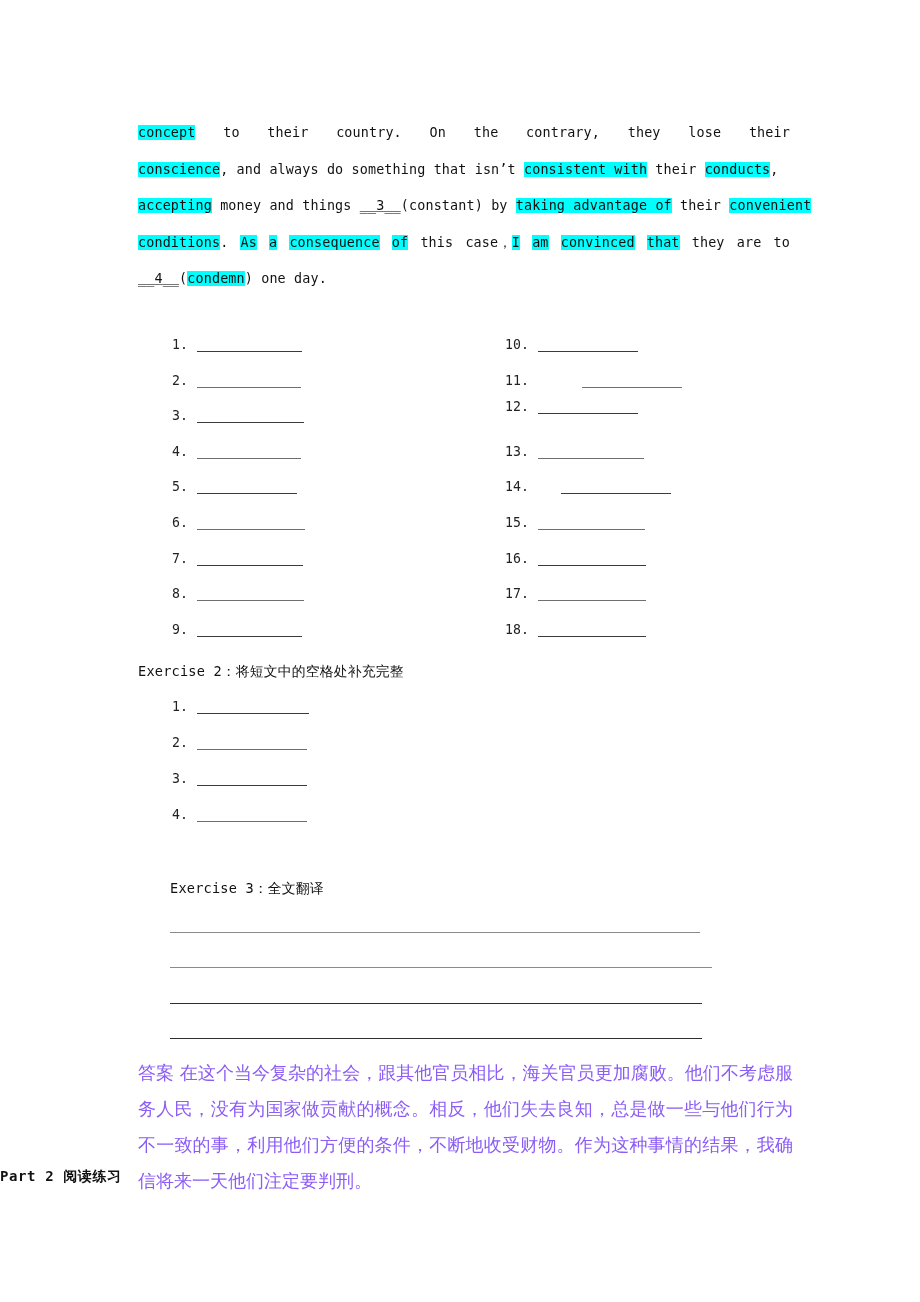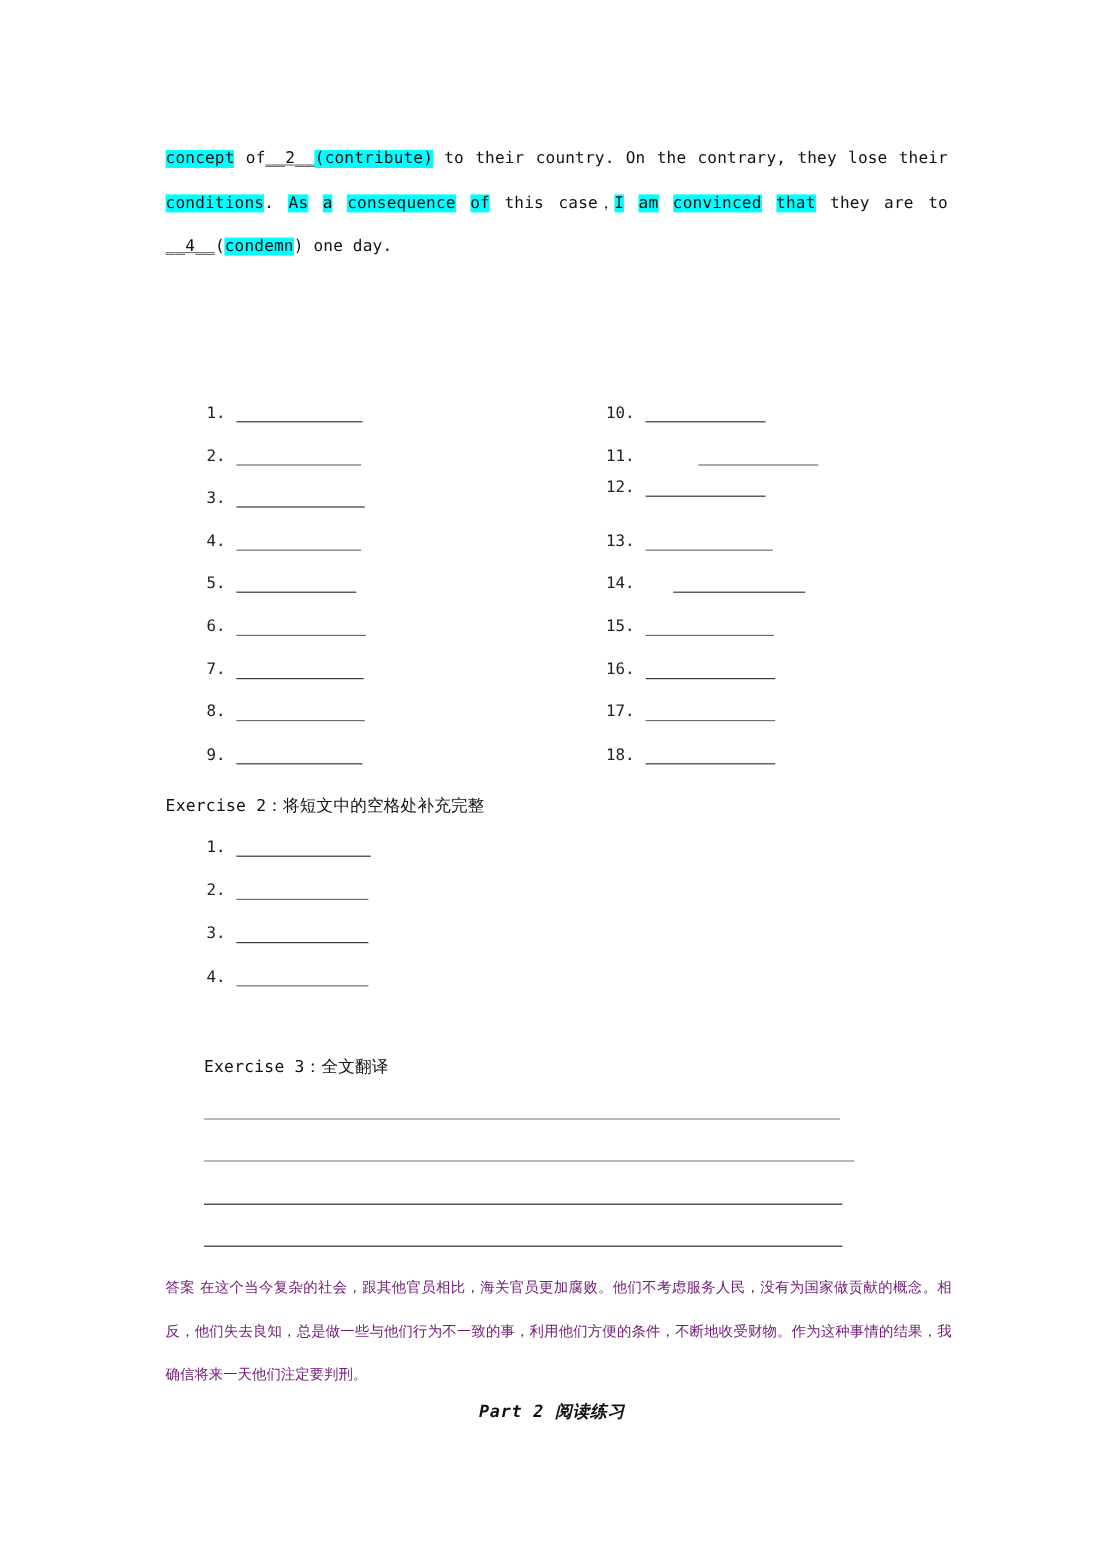--- a/index.html
+++ b/index.html
@@ -114,67 +114,67 @@
   }
   .rule.soft { border-bottom-color: #8a8a8a; }
 
   
   .cn-answer {
     position: absolute;
     left: 138px;
     top: 1055px;
     width: 655px;
     font-family: "DejaVu Sans", "Liberation Sans", sans-serif;
-    font-size: 12px;
+    font-size: 18px;
     line-height: 36px;
-    color: #701a75;
+    color: #8b5cf6;
     text-align: justify;
   }
   .cn-answer .lbl {
     font-family: "DejaVu Sans", "Liberation Sans", sans-serif;
   }
 
   
   .part-head {
     position: absolute;
     left: 0;
     top: 1168px;
     width: 920px;
-    text-align: center;
+    text-align: left;
     font-family: "DejaVu Sans Mono", "Liberation Mono", monospace;
     font-size: 14px;
     font-weight: bold;
     color: #111;
     letter-spacing: 0.6px;
-    font-style: italic;
   }
   .part-head .cn {
     font-family: "DejaVu Sans", "Liberation Sans", sans-serif;
     font-weight: bold;
   }
 </style>
 </head>
 <body>
 
 <div class="page">
 
   <div class="cloze" id="cloze-host">
       <span class="ln just">
         <span><span class="hl">concept</span></span>
-        <span><span>of</span><span class="blankmark">__2__</span><span class="hl">(contribute)</span></span>
         <span><span>to</span></span>
         <span><span>their</span></span>
         <span><span>country.</span></span>
         <span><span>On</span></span>
         <span><span>the</span></span>
         <span><span>contrary,</span></span>
         <span><span>they</span></span>
         <span><span>lose</span></span>
         <span><span>their</span></span>
       </span>
+      <span class="ln"><span class="hl">conscience</span><span>, and always do something that isn’t </span><span class="hl">consistent with</span><span> their </span><span class="hl">conducts</span><span>,</span></span>
+      <span class="ln"><span class="hl">accepting</span><span> money and things </span><span class="blankmark">__3__</span><span>(constant) by </span><span class="hl">taking advantage of</span><span> their </span><span class="hl">convenient</span></span>
       <span class="ln just">
         <span><span class="hl">conditions</span><span>.</span></span>
         <span><span class="hl">As</span></span>
         <span><span class="hl">a</span></span>
         <span><span class="hl">consequence</span></span>
         <span><span class="hl">of</span></span>
         <span><span>this</span></span>
         <span><span>case，</span><span class="hl">I</span></span>
         <span><span class="hl">am</span></span>
         <span><span class="hl">convinced</span></span>

